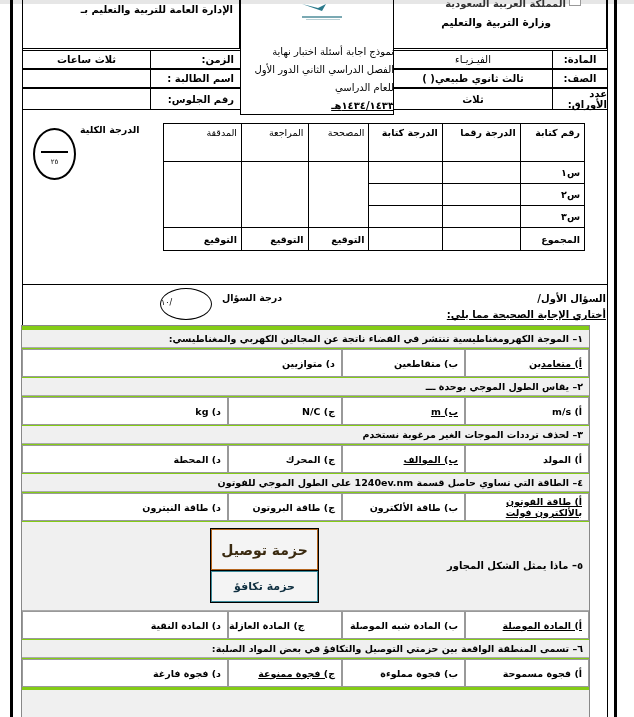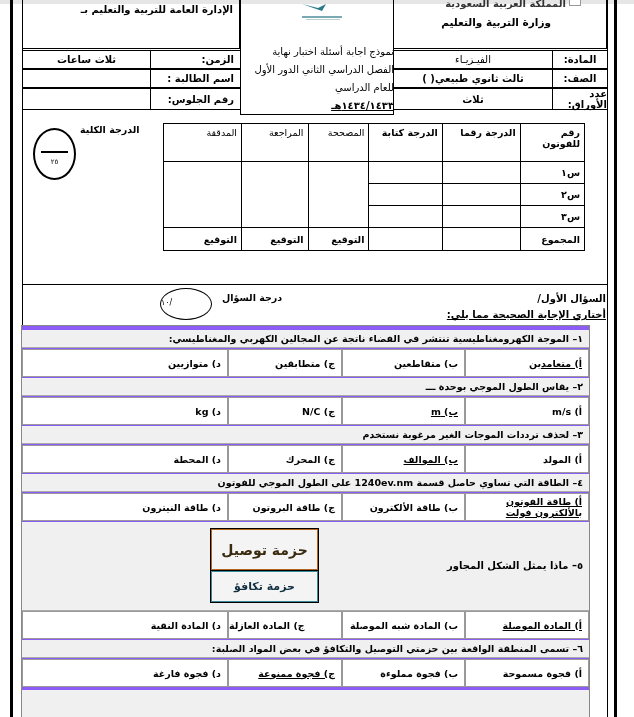--- a/index.html
+++ b/index.html
@@ -22,21 +22,21 @@
   .center-title { position:absolute; left:240px; top:43px; width:154px; text-align:right; font-size:10px; line-height:18px; }
 
   
   table.grade { position:absolute; left:163px; top:123px; width:422px; border-collapse:collapse; font-size:9.5px; font-weight:bold; }
   table.grade td { border:1px solid #000; padding:3px 4px; vertical-align:top; text-align:right; }
   .circle { position:absolute; border:2px solid #000; border-radius:50%; box-sizing:border-box; }
 
   .hr { position:absolute; height:1px; background:#000; }
 
   
-  .qwrap { position:absolute; left:21px; top:325px; width:569px; border:1px solid #888; box-sizing:border-box; background:#8b5cf6; }
+  .qwrap { position:absolute; left:21px; top:325px; width:569px; border:1px solid #888; box-sizing:border-box; background:#84cc16; }
   .qhead { position:absolute; right:0; left:0; height:18px; background:#f0f0f0; border-bottom:1px solid #aaa; font-size:9.5px; font-weight:bold; padding-right:6px; box-sizing:border-box; display:flex; align-items:center; }
   .orow { position:absolute; left:0; right:0; display:flex; flex-direction:row; background:#fff; }
   .opt { box-sizing:border-box; border:1px solid #999; font-size:9.5px; font-weight:bold; display:flex; align-items:center; padding-right:6px; background:#fff; }
   .opt.u span { text-decoration:underline; }
   .figbox { position:absolute; border:1px solid #000; box-sizing:border-box; background:#f4f4f4; display:flex; align-items:center; justify-content:center; font-weight:bold; }
 </style>
 </head>
 <body>
 
 <div class="topbar">
@@ -88,21 +88,21 @@
 
   <div class="hdr-text" style="left:80px;top:124px;font-size:9.5px;">الدرجة الكلية</div>
   <div class="circle" style="left:33px;top:128px;width:43px;height:52px;">
     <div style="position:absolute;left:6px;right:6px;top:21px;height:2px;background:#000;"></div>
     <div style="position:absolute;left:0;right:0;top:28px;text-align:center;font-size:7px;">٢٥</div>
   </div>
 
   <table class="grade">
     <tbody>
         <tr style="height:38px;">
-      <td style="width:48px;">رقم للفوتون</td>
+      <td style="width:48px;">رقم كتابة</td>
       <td style="width:60px;">الدرجة رقما</td>
       <td style="width:56px;">الدرجة كتابة</td>
       <td style="width:45px;font-weight:normal;">المصححة</td>
       <td style="width:50px;font-weight:normal;">المراجعة</td>
       <td style="width:60px;font-weight:normal;">المدققة</td>
     </tr>
     <tr style="height:22px;">
       <td style="vertical-align:middle;">س١</td>
       <td></td>
       <td></td>
@@ -143,23 +143,20 @@
   <div class="qwrap" style="height:392px;">
 
     <div class="qhead" style="top:4px;">١– الموجة الكهرومغناطيسية تنتشر في الفضاء ناتجة عن المجالين الكهربي والمغناطيسي:</div>
     <div class="orow" style="top:23px;height:28px;">
       <div class="opt u" style="width:124px;">
           <span>أ) متعامدين</span>
         </div>
       <div class="opt" style="width:123px;">
           <span>ب) متقاطعين</span>
         </div>
-      <div class="opt" style="width:114px;">
-          <span>ج) متطابقين</span>
-        </div>
       <div class="opt" style="flex:1;">
           <span>د) متوازيين</span>
         </div>
     </div>
 
     <div class="qhead" style="top:52px;">٢– يقاس الطول الموجي بوحدة ـــ</div>
     <div class="orow" style="top:71px;height:28px;">
       <div class="opt" style="width:124px;">
           <span>أ) m/s</span>
         </div>

